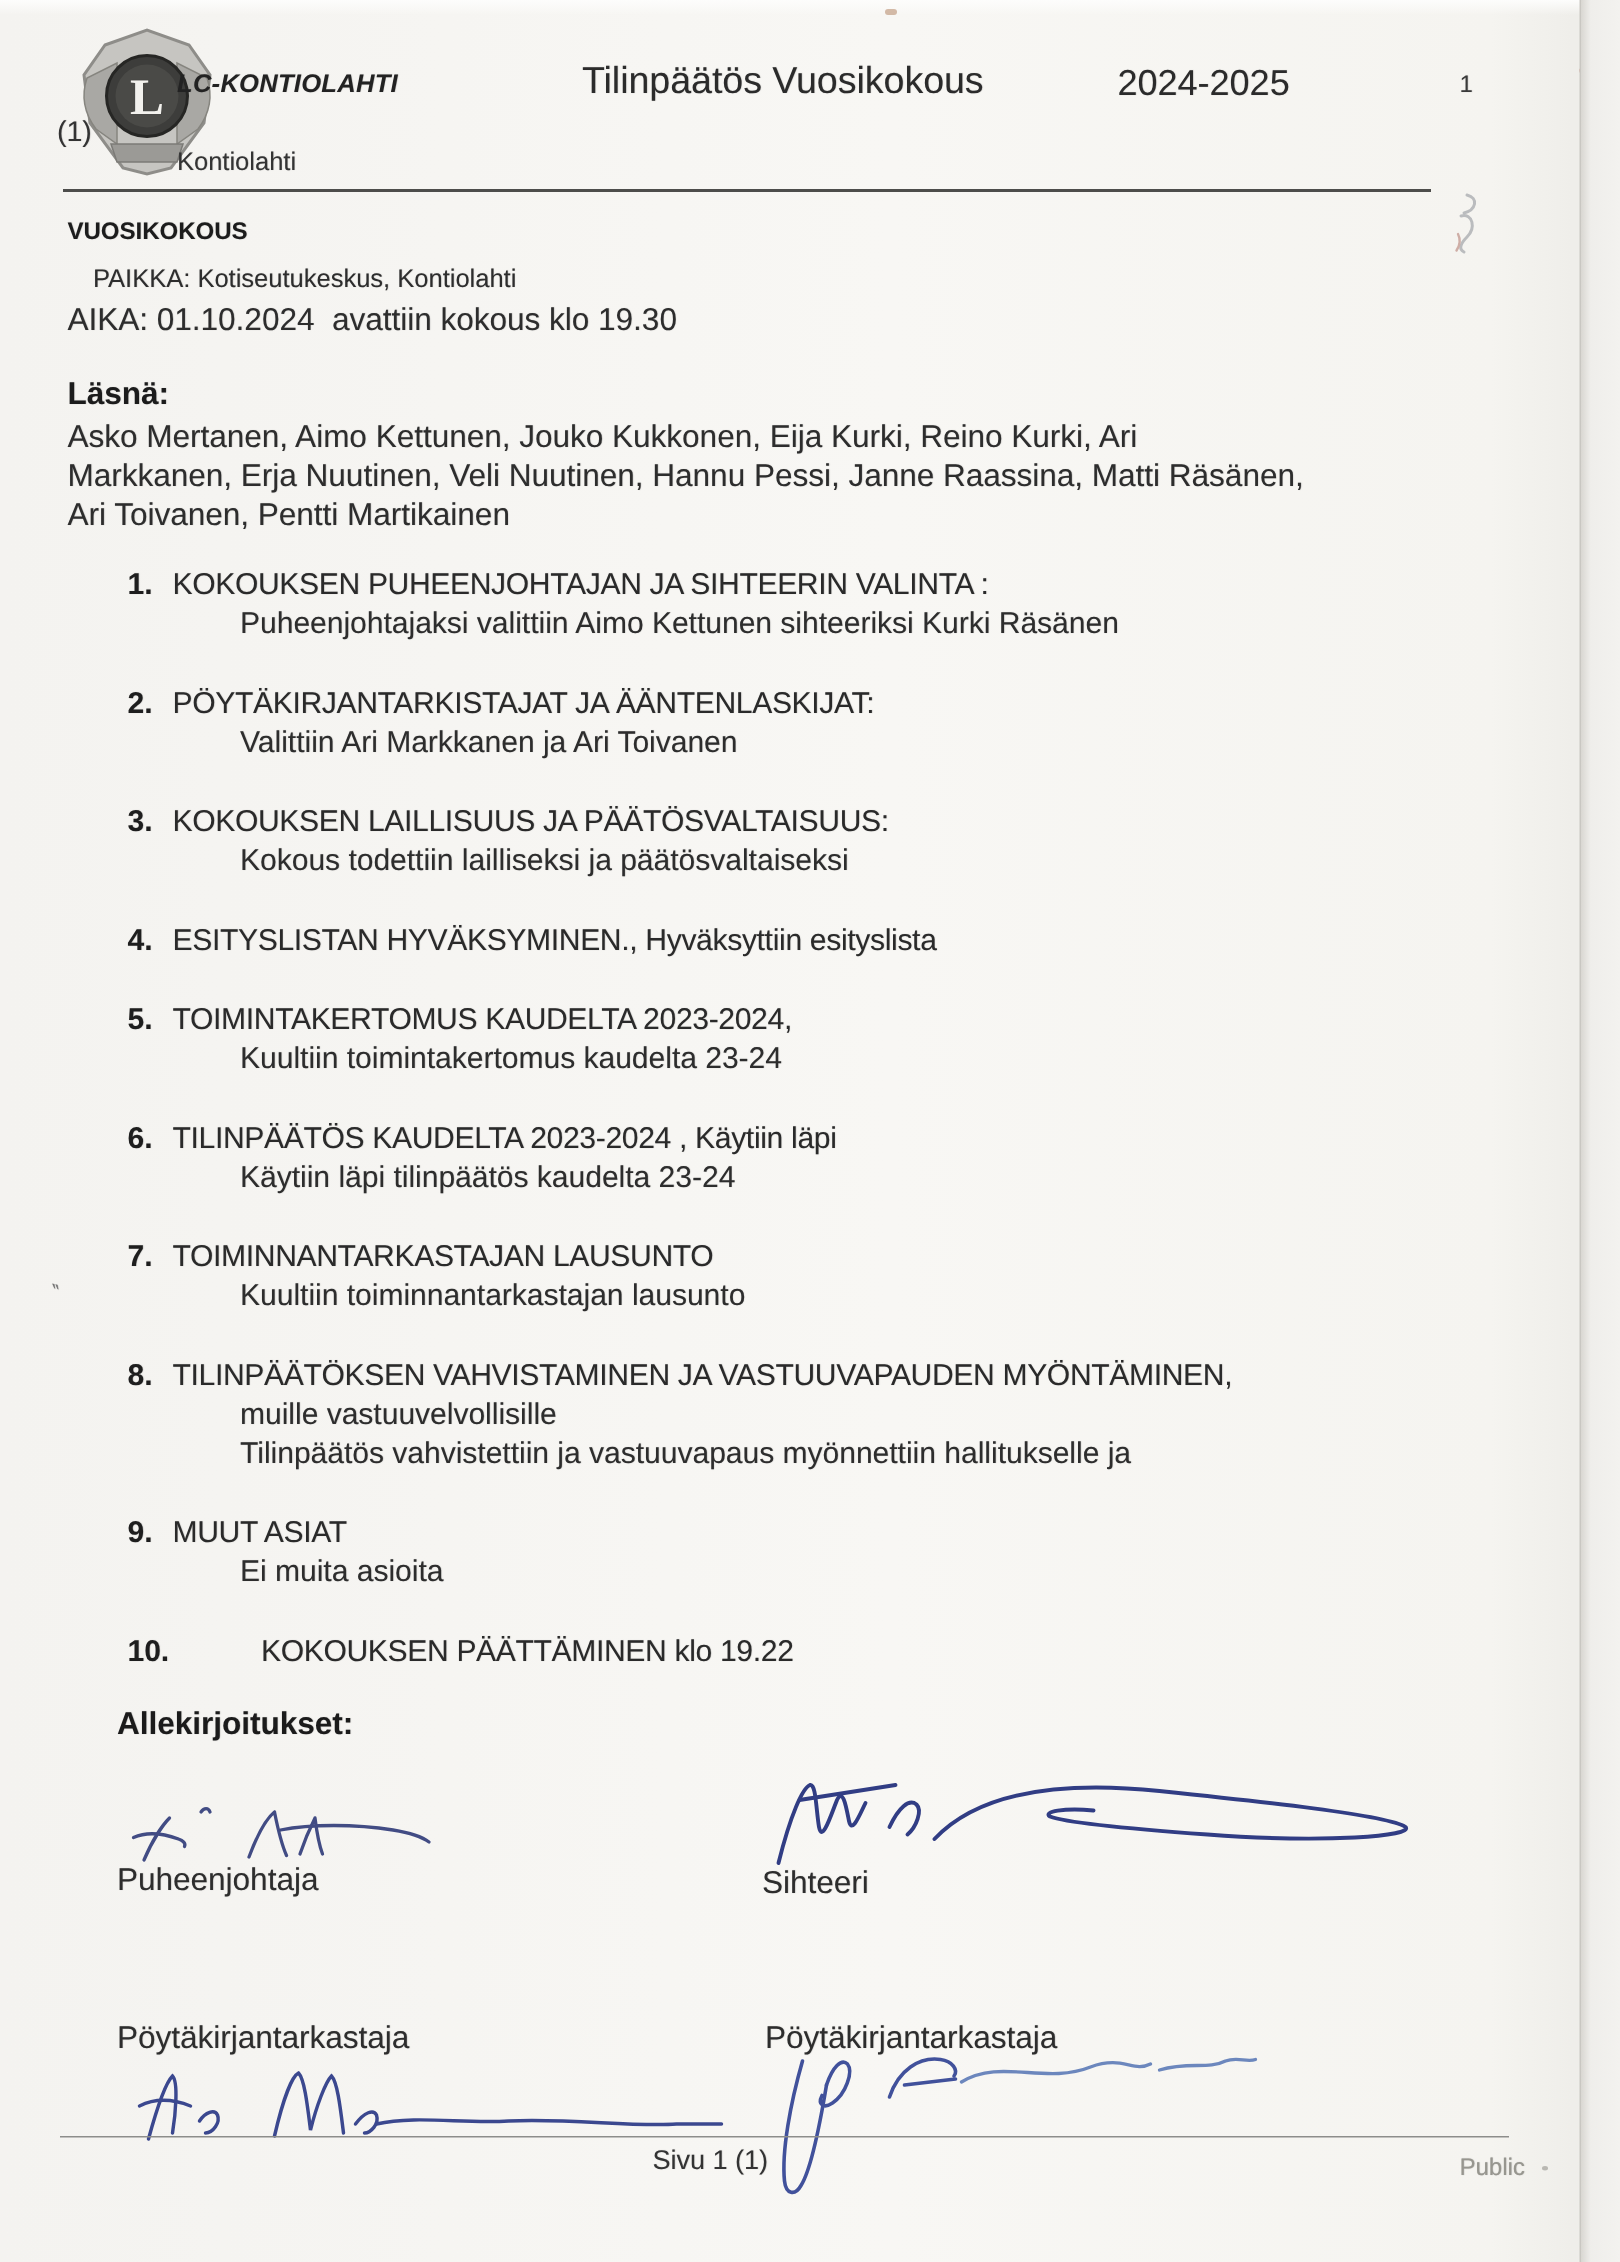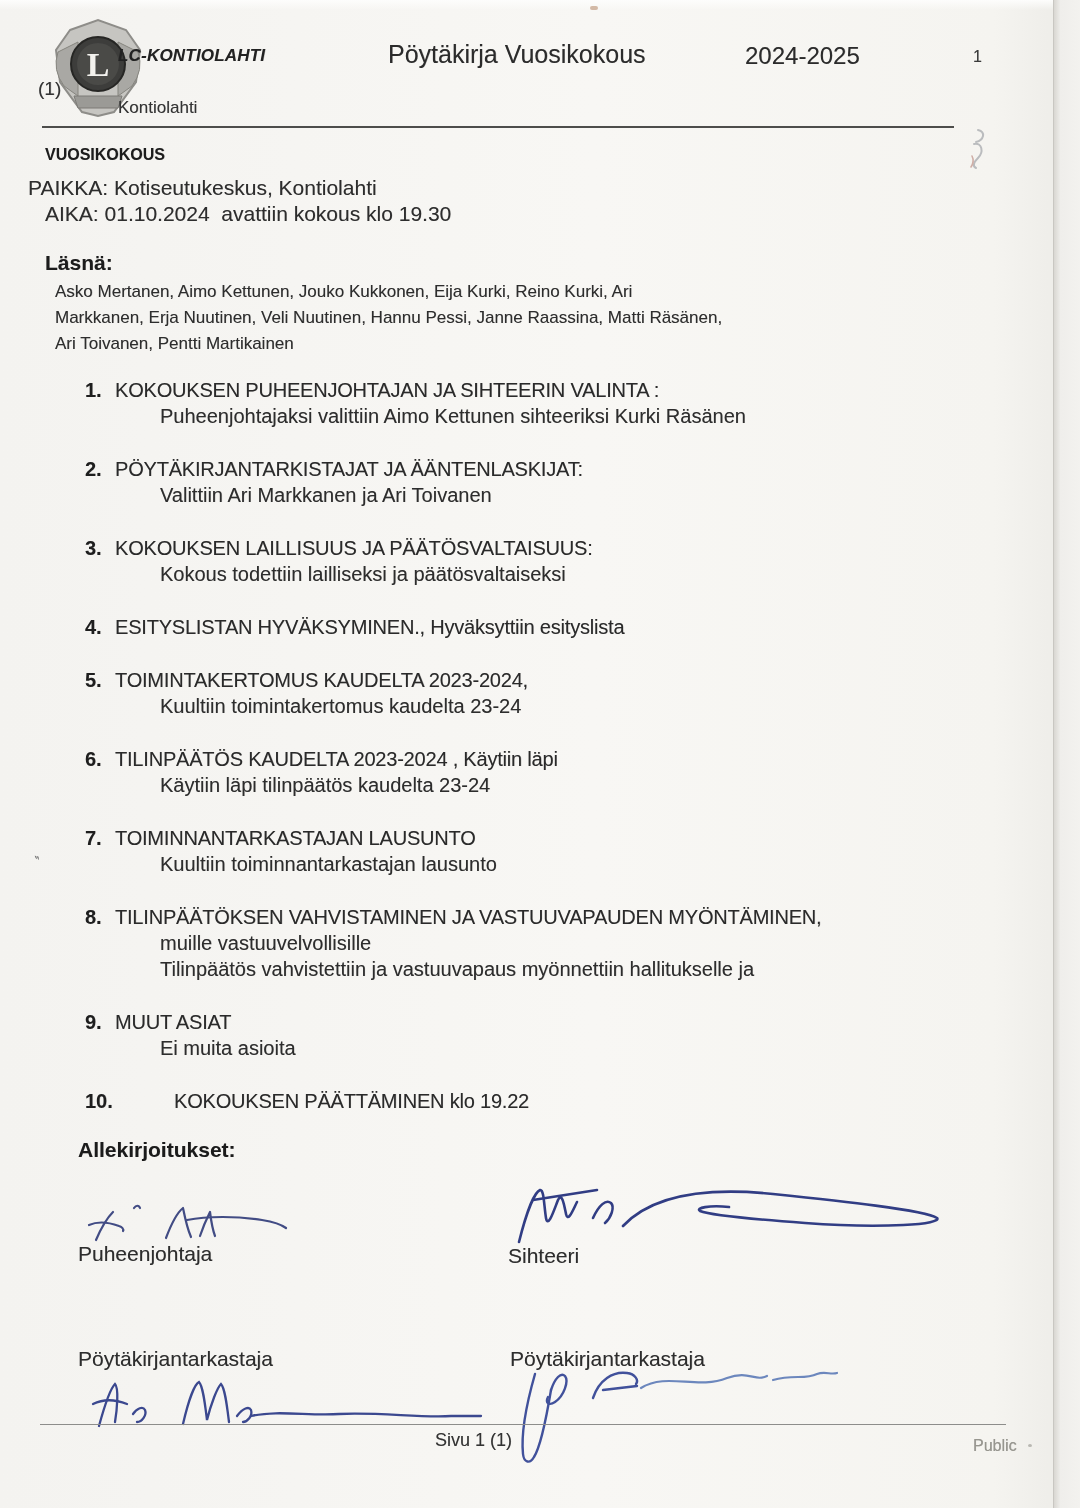--- a/index.html
+++ b/index.html
@@ -28,24 +28,24 @@
   .page-num{position:absolute;left:973px;top:48px;font-size:16px;color:#3a3a3a;}
   .copy-note{position:absolute;left:38px;top:78px;font-size:19px;color:#333;}
   .place-line{position:absolute;left:118px;top:98px;font-size:17px;color:#333;}
   .header-rule{position:absolute;left:42px;top:126px;width:912px;height:2px;background:#4d4d4b;}
   .squiggle{position:absolute;left:958px;top:126px;width:36px;height:44px;opacity:0.55;}
   .red-mark{position:absolute;left:1053px;top:44px;width:18px;height:5px;background:#c2705f;
     border-radius:2px;transform:rotate(-8deg);opacity:0.8;}
   .red-speck{position:absolute;left:590px;top:6px;width:8px;height:4px;background:#b98f71;border-radius:2px;opacity:0.6;}
   
   .meeting-heading{position:absolute;left:45px;top:146px;font-size:16px;font-weight:bold;color:#1c1c1c;}
-  .meeting-place{position:absolute;left:28px;top:176px;font-size:21px;}
+  .meeting-place{position:absolute;left:62px;top:176px;font-size:17px;}
   .meeting-time{position:absolute;left:45px;top:202px;font-size:21px;white-space:pre;}
   .attendees-label{position:absolute;left:45px;top:251px;font-size:21px;font-weight:bold;color:#1c1c1c;text-align:center;}
-  .attendees{position:absolute;left:55px;top:279px;font-size:17px;line-height:26px;width:980px;}
+  .attendees{position:absolute;left:45px;top:279px;font-size:21px;line-height:26px;width:980px;}
   
   .agenda{position:absolute;left:85px;top:377px;width:940px;}
   .agenda-item{display:flex;margin-bottom:27px;}
   .agenda-num{flex:0 0 30px;font-size:20px;font-weight:bold;color:#1e1e1e;line-height:26px;}
   .agenda-col{flex:1;}
   .agenda-title{font-size:20px;line-height:26px;color:#2a2a2a;letter-spacing:-0.2px;}
   .agenda-title.wide{margin-left:59px;}
   .agenda-body{font-size:20px;line-height:26px;color:#2d2d2d;margin-left:45px;}
   
   .sig-heading{position:absolute;left:78px;top:1138px;font-size:21px;font-weight:bold;color:#1b1b1b;}
@@ -79,21 +79,21 @@
       <path d="M22,14 L50,4 L78,14 L92,34 L88,66 L66,96 L50,100 L34,96 L12,66 L8,34 Z" fill="#c6c5c1" stroke="#8e8d89" stroke-width="2"></path>
       <path d="M10,36 Q4,54 16,70 L30,80 L30,26 Z" fill="#a9a8a4" stroke="#86857f" stroke-width="1"></path>
       <path d="M90,36 Q96,54 84,70 L70,80 L70,26 Z" fill="#a9a8a4" stroke="#86857f" stroke-width="1"></path>
       <circle cx="50" cy="48" r="27" fill="#3d3d3b" stroke="#262624" stroke-width="2"></circle>
       <circle cx="50" cy="48" r="21" fill="#4a4a47"></circle>
       <text x="50" y="60" font-size="34" font-weight="bold" text-anchor="middle" fill="#f2f1ed" font-family="Liberation Serif, serif">L</text>
       <path d="M26,80 L74,80 L70,92 L30,92 Z" fill="#9b9a96" stroke="#7c7b77" stroke-width="1"></path>
     </svg>
   </div>
   <div class="club-name">LC-KONTIOLAHTI</div>
-  <div class="doc-title">Pöytäkirja Vuosikokous</div>
+  <div class="doc-title">Tilinpäätös Vuosikokous</div>
   <div class="season">2024-2025</div>
   <div class="page-num">1</div>
   <div class="copy-note">(1)</div>
   <div class="place-line">Kontiolahti</div>
   <div class="header-rule"></div>
 
   <div class="squiggle">
     <svg viewBox="0 0 36 44" width="36" height="44">
       <path d="M20,4 C28,6 26,14 18,16 M16,18 C24,16 26,26 20,32 C16,36 14,40 18,42" fill="none" stroke="#8b8f96" stroke-width="2" stroke-linecap="round"></path>
       <path d="M14,30 C16,34 15,38 13,41" fill="none" stroke="#b0756a" stroke-width="1.6" stroke-linecap="round"></path>

